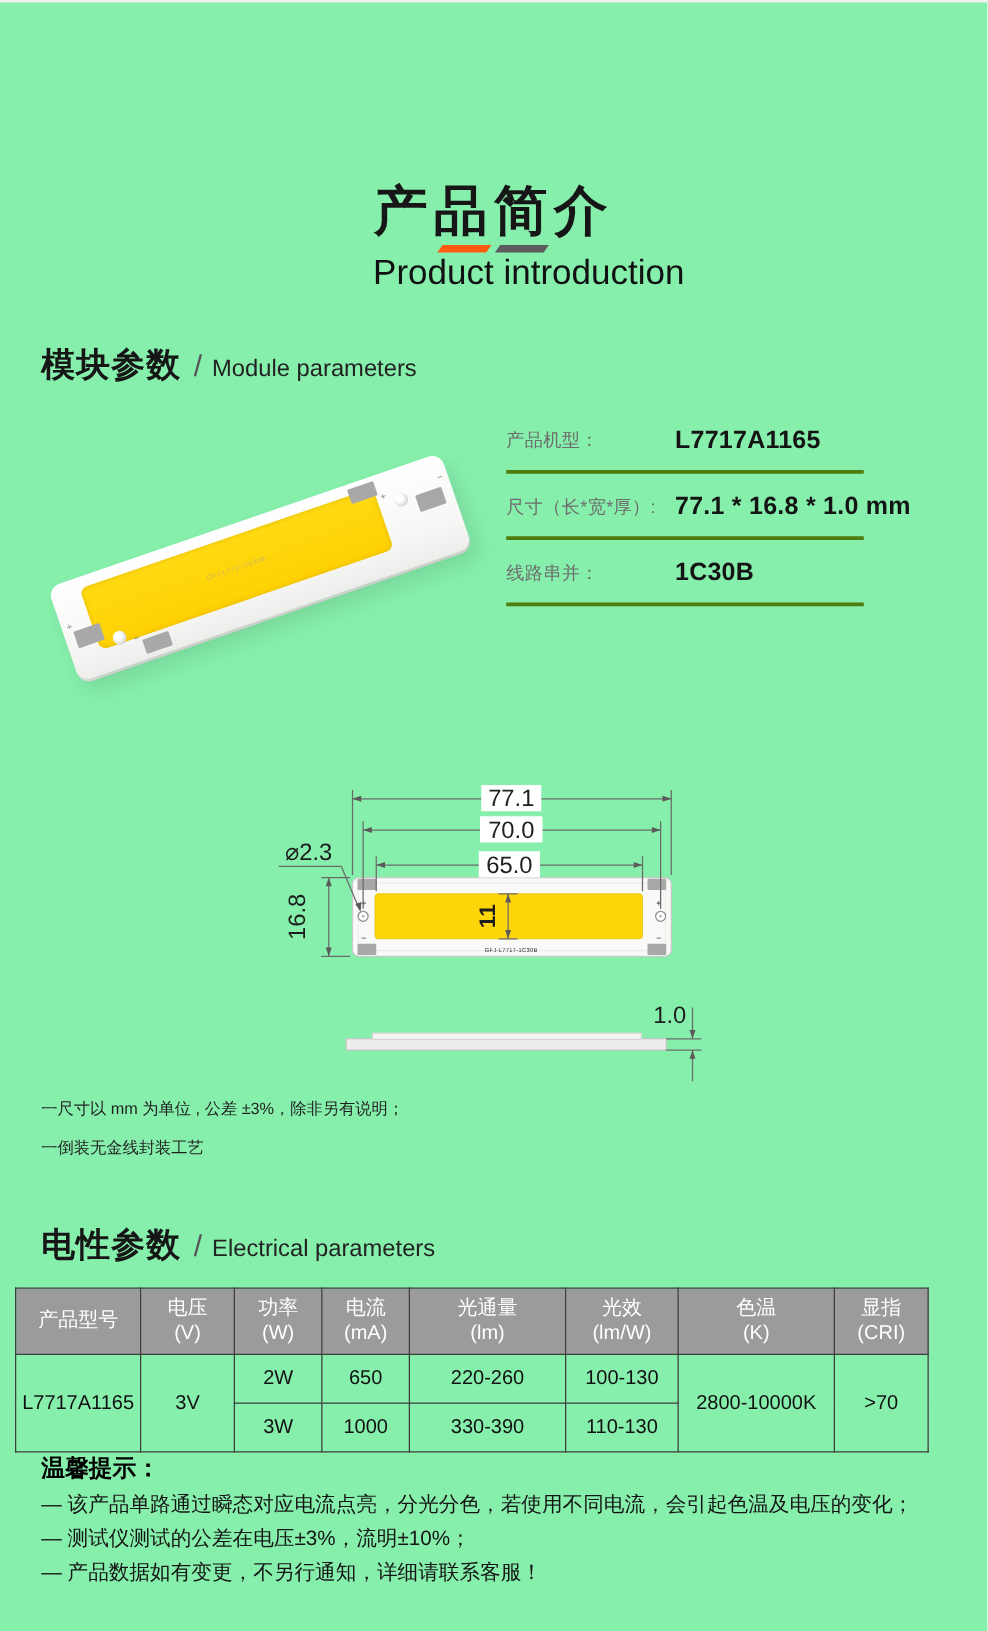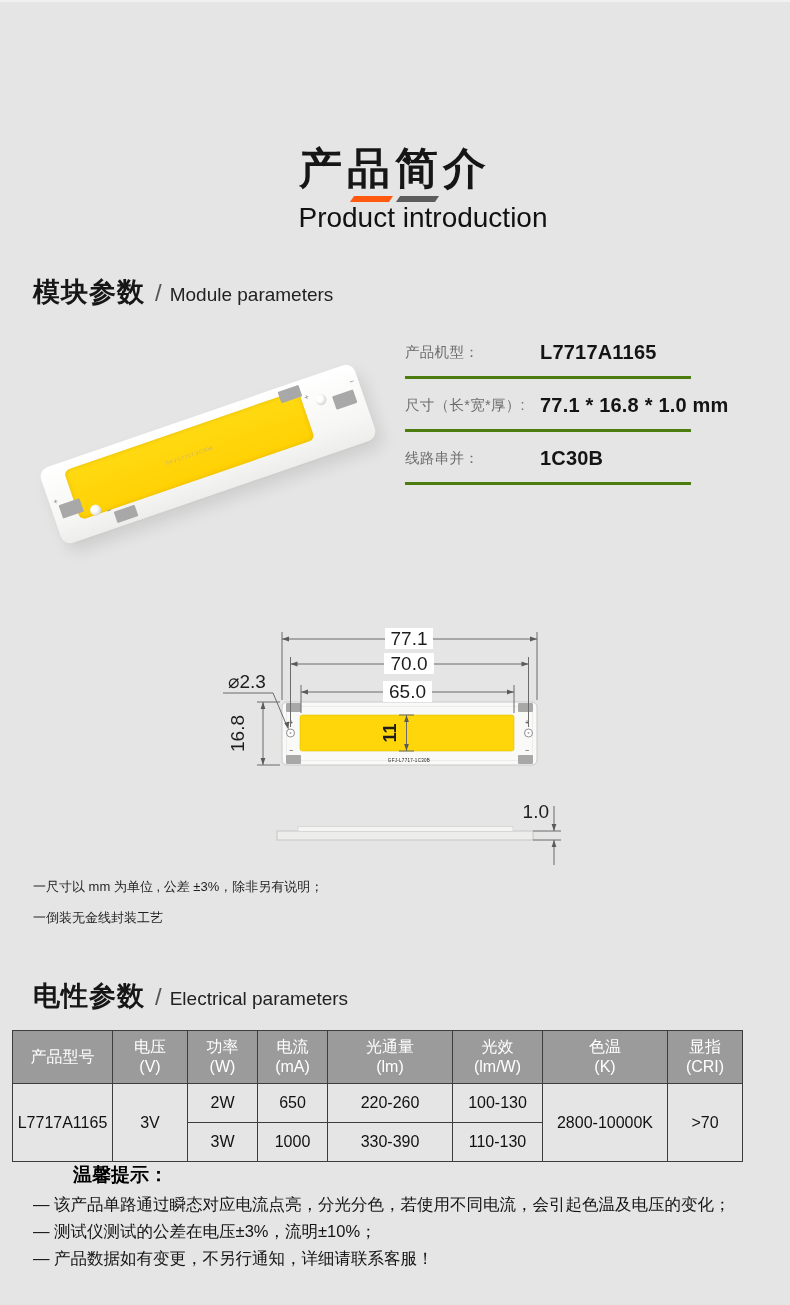--- a/index.html
+++ b/index.html
@@ -1,17 +1,17 @@
 <!DOCTYPE html>
 <html><head>
 <meta charset="utf-8">
 <style>
   html,body{margin:0;padding:0;background:#fff;}
   .page{
-    position:relative;width:790px;height:1305px;background:#e5e5e5;overflow:hidden;
+    position:relative;width:790px;height:1305px;background:#86efac;overflow:hidden;
     font-family:"Liberation Sans","DejaVu Sans",sans-serif;color:#1a1a1a;
     border-top:2px solid #f1f1f1;box-sizing:border-box;
   }
   
   .title-cn{position:absolute;top:138px;left:0;width:100%;text-align:center;
     font-size:43px;font-weight:700;letter-spacing:5px;color:#161616;}
   .title-bars{position:absolute;top:194px;left:352px;display:flex;gap:7px;}
   .title-bar{width:39px;height:6px;transform:skewX(-35deg);}
   .bar-orange{background:#ff5a10;}
   .bar-gray{background:#5c5c5c;}
@@ -70,21 +70,21 @@
     table-layout:fixed;width:730px;}
   .etable th,.etable td{border:1px solid #3d3d3d;text-align:center;
     vertical-align:middle;padding:0;}
   .etable th{background:#9b9b9b;color:#fff;font-weight:400;font-size:16px;
     height:52px;line-height:20px;}
   .etable td{font-size:16px;color:#111;height:38px;}
   .etable td.pow{font-weight:400;}
   .hline{display:block;}
   
   .tips{position:absolute;left:33px;top:1160px;}
-  .tips-head{font-size:19px;font-weight:700;color:#000;margin-bottom:3px;margin-left:40px;}
+  .tips-head{font-size:19px;font-weight:700;color:#000;margin-bottom:3px;}
   .tips-line{font-size:16.5px;color:#141414;line-height:27px;}
 </style>
 </head>
 <body>
 
 <div class="page">
 
   <div class="title-cn">产品简介</div>
   <div class="title-bars">
     <div class="title-bar bar-orange"></div>

